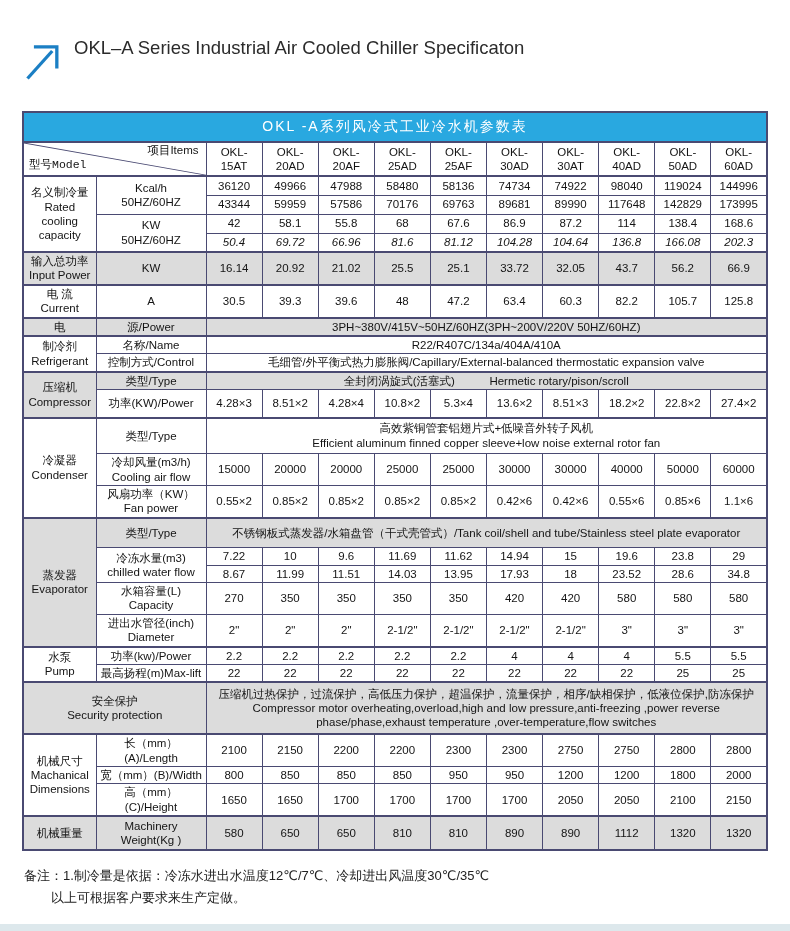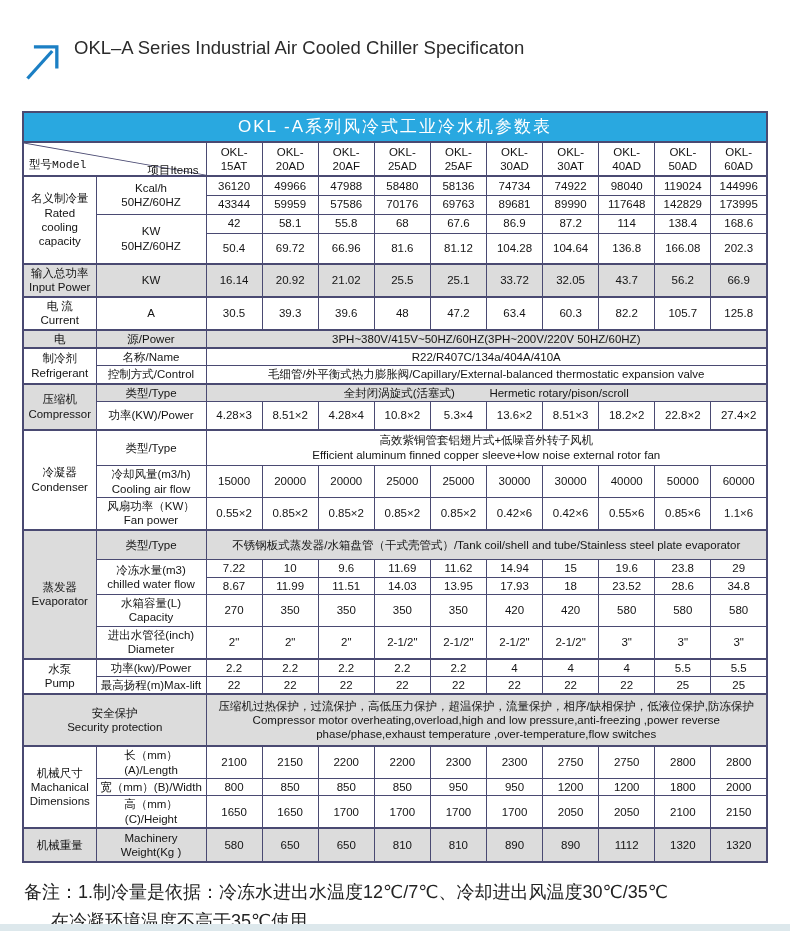--- a/index.html
+++ b/index.html
@@ -17,31 +17,31 @@
   
   #spec-table{border-collapse:collapse;table-layout:fixed;width:746px;margin:13px 0 0 22px;border:2px solid #4a4a72;}
   #spec-table td{
     border:1px solid #4a4a72;text-align:center;vertical-align:middle;
     font-size:11.5px;line-height:1.25;padding:1px 2px;color:#141414;background:#ffffff;
     overflow:hidden;
   }
   #spec-table tr.gray td{background:#dcdcdc;}
   #spec-table tr.sect td{border-top-width:2px;}
   #spec-table td.caption{
-    background:#29a8e0;color:#ffffff;font-size:17px;font-weight:500;
+    background:#29a8e0;color:#ffffff;font-size:14px;font-weight:500;
     letter-spacing:2px;height:24px;padding:2px;
   }
   #spec-table td.corner{position:relative;padding:0;}
   #spec-table td.corner svg.diag{position:absolute;left:0;top:0;width:100%;height:100%;}
   #spec-table td.corner svg.diag line{stroke:#4a4a72;stroke-width:2;}
   .c-left{position:absolute;left:5px;bottom:3px;font-size:11.5px;font-family:Liberation Mono, monospace;}
-  .c-right{position:absolute;right:7px;top:20px;font-size:11.5px;}
+  .c-right{position:absolute;right:7px;top:0;font-size:11.5px;}
   
   #notes{margin:16px 0 0 24px;}
-  #notes p{margin:0 0 3px 0;font-size:18px;color:#222;line-height:1.45;}
+  #notes p{margin:0 0 3px 0;font-size:13px;color:#222;line-height:1.45;}
   #notes p.ind{padding-left:27px;}
   .bottom-strip{position:absolute;left:0;bottom:0;width:100%;height:7px;background:#dde8ec;}
 </style>
 </head>
 <body>
 
 <div class="page-header">
   <svg class="logo" viewBox="0 0 48 48">
     <path d="M6 42 L33 12" fill="none" stroke="#1b7fc4" stroke-width="3.6"></path>
     <path d="M13 7.5 H38 V31" fill="none" stroke="#1b7fc4" stroke-width="3.6"></path>
@@ -119,21 +119,21 @@
         <td>58.1</td>
         <td>55.8</td>
         <td>68</td>
         <td>67.6</td>
         <td>86.9</td>
         <td>87.2</td>
         <td>114</td>
         <td>138.4</td>
         <td>168.6</td>
       </tr>
-      <tr style="height: 31px;">
+      <tr style="height: 19px; font-style: italic;">
         <td>50.4</td>
         <td>69.72</td>
         <td>66.96</td>
         <td>81.6</td>
         <td>81.12</td>
         <td>104.28</td>
         <td>104.64</td>
         <td>136.8</td>
         <td>166.08</td>
         <td>202.3</td>
@@ -368,17 +368,16 @@
         <td>890</td>
         <td>1112</td>
         <td>1320</td>
         <td>1320</td>
       </tr>
     </tbody>
 </table>
 
 <div id="notes">
     <p class="">备注：1.制冷量是依据：冷冻水进出水温度12℃/7℃、冷却进出风温度30℃/35℃</p>
-    <p class="ind">在冷凝环境温度不高于35℃使用</p>
     <p class="ind">以上可根据客户要求来生产定做。</p>
   </div>
 
 <div class="bottom-strip"></div>
 
 </body></html>

